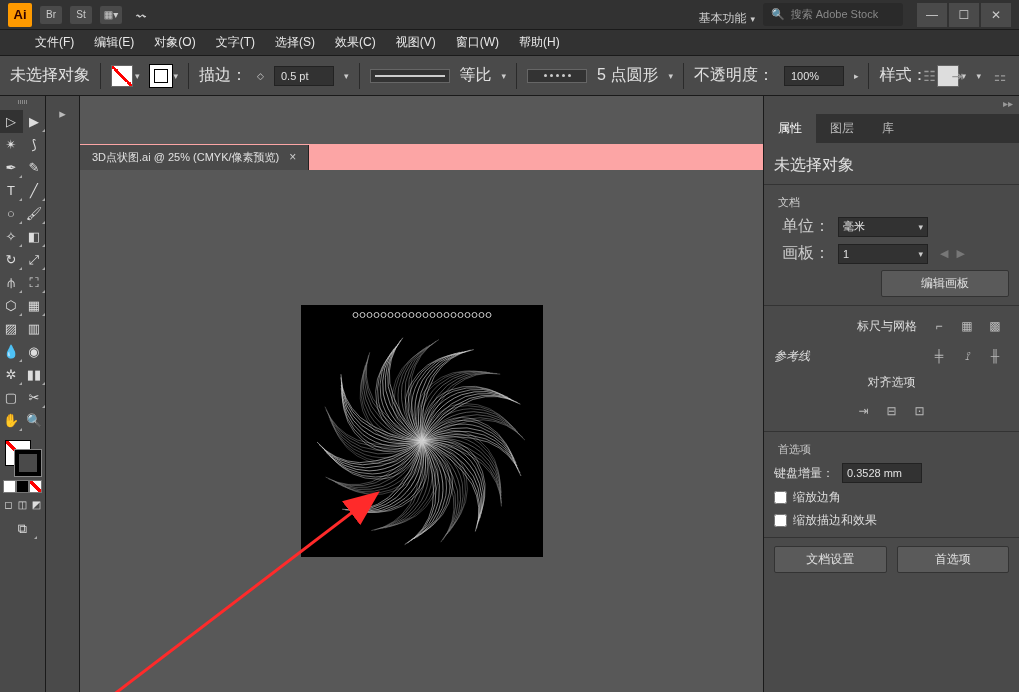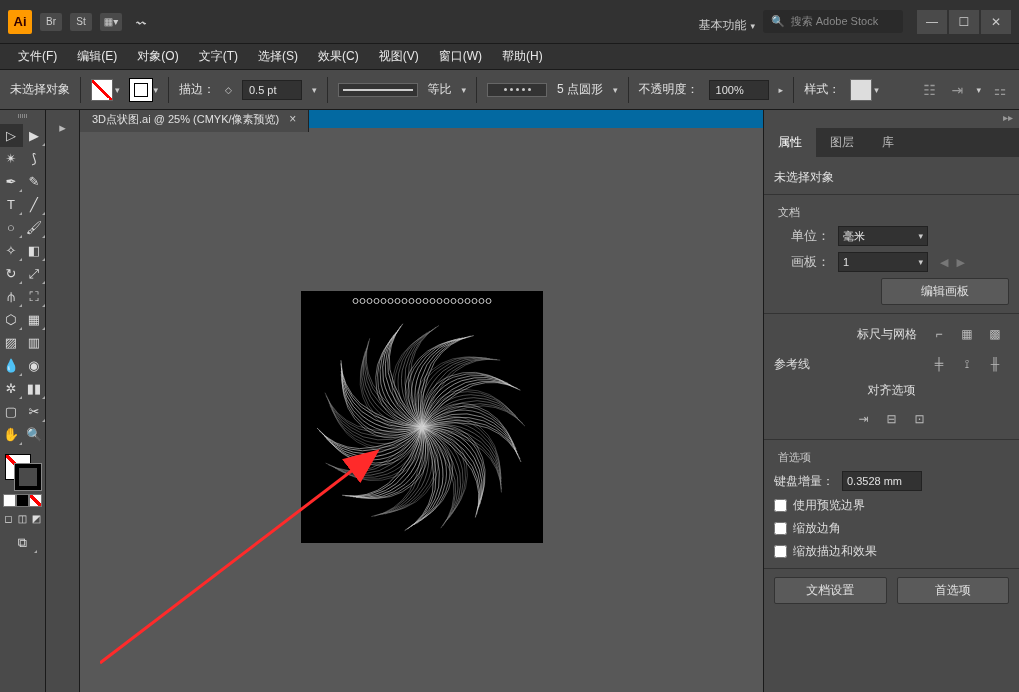--- a/index.html
+++ b/index.html
@@ -1,34 +1,34 @@
 <!DOCTYPE html>
 <html><head>
 <meta charset="utf-8">
 <style>
 * { margin:0; padding:0; box-sizing:border-box; font-family:"Microsoft YaHei",sans-serif; user-select:none; }
 body { background:#323232; width:1019px; height:692px; overflow:hidden; position:relative; }
 
 
-.titlebar { height:44px; background:#323232; display:flex; align-items:center; padding:0 8px; border-bottom:1px solid #1a1a1a; }
+.titlebar { height:30px; background:#323232; display:flex; align-items:center; padding:0 8px; border-bottom:1px solid #1a1a1a; }
 .ai-logo { width:24px; height:24px; background:#ff9a00; color:#330000; font-weight:bold; font-size:13px; display:flex; align-items:center; justify-content:center; border-radius:2px; }
 .titlebar-btn { width:22px; height:18px; background:#4a4a4a; color:#ccc; font-size:10px; display:flex; align-items:center; justify-content:center; margin-left:8px; border-radius:2px; cursor:pointer; }
 .titlebar-spacer { flex:1; }
 .workspace-switch { color:#ccc; font-size:12px; padding:4px 8px; display:flex; align-items:center; gap:4px; cursor:pointer;margin-top:8px; }
 .search-stock { background:#2a2a2a; color:#999; font-size:11px; padding:4px 8px; border-radius:3px; display:flex; align-items:center; gap:6px; width:140px; }
 .window-controls { display:flex; gap:0; margin-left:12px; }
 .win-btn { width:30px; height:24px; color:#ccc; display:flex; align-items:center; justify-content:center; font-size:12px; cursor:pointer; background:#4a4a4a; margin-left:2px;}
 
 
-.menubar { height:26px; background:#323232; display:flex; align-items:center; padding:0 8px; gap:0; border-bottom:1px solid #1a1a1a;}
+.menubar { height:26px; background:#323232; display:flex; align-items:center; padding:0 25px; gap:0; border-bottom:1px solid #1a1a1a;}
 .menu-item { color:#e8e8e8; font-size:12px; padding:4px 10px; cursor:pointer; }
 
 
 .controlbar { height:40px; background:#4a4a4a; display:flex; align-items:center; padding:0 10px; gap:10px; border-bottom:1px solid #1a1a1a; position:relative;}
-.ctrl-label { color:#e0e0e0; font-size:12px; }
+.ctrl-label { color:#e0e0e0; font-size:16px; }
 .swatch { width:22px; height:22px; border:1px solid #666; background:#fff; position:relative; cursor:pointer; }
 .swatch.nofill::after { content:""; position:absolute;left:0;top:0;right:0;bottom:0; background:linear-gradient(to top right, transparent 45%, red 45%, red 55%, transparent 55%);}
 .swatch-drop { display:flex; align-items:center; gap:2px;}
 .chev { color:#ccc; font-size:9px; }
 .divider { width:1px; height:26px; background:#2a2a2a; }
 .ctrl-input { background:#323232; color:#e0e0e0; border:1px solid #222; font-size:11px; padding:2px 6px; width:60px; height:20px;}
 .stroke-preview { width:80px; height:14px; background:#333; border:1px solid #666; display:flex; align-items:center; justify-content:center;}
 .stroke-preview::before { content:""; width:70px; height:2px; background:#ccc; }
 .dash-preview { width:60px; height:14px; border:1px solid #666; background:#333; display:flex; align-items:center; justify-content:center; gap:3px;}
 .dash-preview span{width:3px;height:3px;background:#ccc;border-radius:50%;}
@@ -56,21 +56,21 @@
 .mini-sw.none::after{content:"";position:absolute;inset:0;background:linear-gradient(to top right,transparent 40%,red 40%,red 60%,transparent 60%);}
 .screen-modes { display:flex; gap:0; margin-top:4px;}
 .screen-modes .tool{width:14px;height:14px;font-size:10px;}
 
 
 .dock-strip { width:34px; background:#4a4a4a; border-right:1px solid #1a1a1a; padding-top:6px; display:flex; flex-direction:column; align-items:center; gap:2px;}
 .dock-ic { width:26px; height:22px; color:#bbb; display:flex; align-items:center; justify-content:center; cursor:pointer; font-size:13px; border-radius:2px;}
 
 
 .canvas-area { flex:1; background:#585858; display:flex; flex-direction:column; }
-.doc-tabs { height:18px; background:#0369a1; display:flex; align-items:center; }
+.doc-tabs { height:26px; background:#fca5a5; display:flex; align-items:center;margin-top:48px; }
 .doc-tab { background:#4a4a4a; color:#e0e0e0; font-size:11px; padding:5px 12px; display:flex; align-items:center; gap:10px; border-right:1px solid #222; cursor:pointer;}
 .doc-tab .close { color:#ccc; cursor:pointer; font-size:12px; }
 .canvas-viewport { flex:1; position:relative; overflow:hidden; display:flex; align-items:center; justify-content:center; }
 .artboard { width:240px; height:250px; background:#000; position:relative; box-shadow:0 0 0 1px #000; }
 .spiral { position:absolute; left:50%; top:54%; transform:translate(-50%,-50%); }
 .top-dots { position:absolute; top:6px; left:50%; transform:translateX(-50%); display:flex; gap:1px;}
 .top-dots span{width:6px;height:6px;border:1px solid #ccc;border-radius:50%;}
 .arrow { position:absolute; pointer-events:none; }
 
 
@@ -78,21 +78,21 @@
 .rpanel-top { height:18px; display:flex; justify-content:flex-end; padding:2px 6px;}
 .rpanel-top span{color:#999;cursor:pointer;font-size:10px;}
 .panel-tabs { display:flex; background:#323232; }
 .ptab { padding:6px 14px; color:#bbb; cursor:pointer; font-size:12px;}
 .ptab.active { background:#4a4a4a; color:#fff; }
 .panel-body { flex:1; padding:8px 10px; overflow:auto;}
 .panel-body::-webkit-scrollbar{width:10px;background:#3a3a3a;}
 .panel-body::-webkit-scrollbar-thumb{background:#666;}
 .psection-title { color:#ccc; font-size:11px; margin:10px 4px 6px;}
 .prow { display:flex; align-items:center; gap:8px; margin:6px 0; }
-.prow label { color:#ccc; font-size:13px; width:56px; text-align:right;}
+.prow label { color:#ccc; font-size:16px; width:56px; text-align:right;}
 .pselect { flex:0 0 90px; background:#323232; border:1px solid #222; color:#e0e0e0; font-size:11px; padding:2px 4px; height:20px; display:flex; align-items:center; justify-content:space-between; cursor:pointer;}
 .pbtn { background:#5a5a5a; border:1px solid #333; color:#e0e0e0; font-size:12px; padding:4px 0; cursor:pointer; text-align:center; border-radius:2px;}
 .icon-btn-row { display:flex; gap:0;}
 .icon-btn { width:28px; height:24px; color:#bbb; display:flex; align-items:center; justify-content:center; cursor:pointer; border:1px solid transparent;}
 .pcheck { display:flex; align-items:center; gap:6px; margin:6px 0;}
 .pcheck input{width:13px;height:13px;accent-color:#777;}
 .hr { height:1px; background:#333; margin:8px -10px;}
 .nudge-in { background:#323232; border:1px solid #222; color:#e0e0e0; font-size:11px; padding:2px 4px; width:80px; height:20px;}
 .nav-arrows { color:#777; display:flex; gap:8px; font-size:11px; margin-left:4px;}
 .btn-row { display:flex; gap:10px; margin-top:8px;}
@@ -385,21 +385,21 @@
       </div>
       <div class="hr"></div>
       <div class="prow" style="justify-content:flex-end;">
         <span>标尺与网格</span>
         <div class="icon-btn-row">
           <div class="icon-btn">⌐</div>
           <div class="icon-btn">▦</div>
           <div class="icon-btn">▩</div>
         </div>
       </div>
-      <div class="prow" style="justify-content:space-between;">
+      <div class="prow" style="justify-content:space-between;font-style:italic;">
         <span>参考线</span>
         <div class="icon-btn-row">
           <div class="icon-btn">╪</div>
           <div class="icon-btn">⟟</div>
           <div class="icon-btn">╫</div>
         </div>
       </div>
       <div class="prow" style="justify-content:space-between;flex-direction:column;">
         <span>对齐选项</span>
         <div class="icon-btn-row">
@@ -407,24 +407,20 @@
           <div class="icon-btn">⊟</div>
           <div class="icon-btn">⊡</div>
         </div>
       </div>
       <div class="hr"></div>
       <div class="psection-title">首选项</div>
       <div class="prow">
         <span>键盘增量：</span>
         <input class="nudge-in" value="0.3528 mm" style="">
       </div>
-      <label class="pcheck">
-          <input type="checkbox" style="">
-          <span>使用预览边界</span>
-        </label>
       <label class="pcheck">
           <input type="checkbox" style="">
           <span>缩放边角</span>
         </label>
       <label class="pcheck">
           <input type="checkbox" style="">
           <span>缩放描边和效果</span>
         </label>
       <div class="hr"></div>
       <div class="btn-row">

